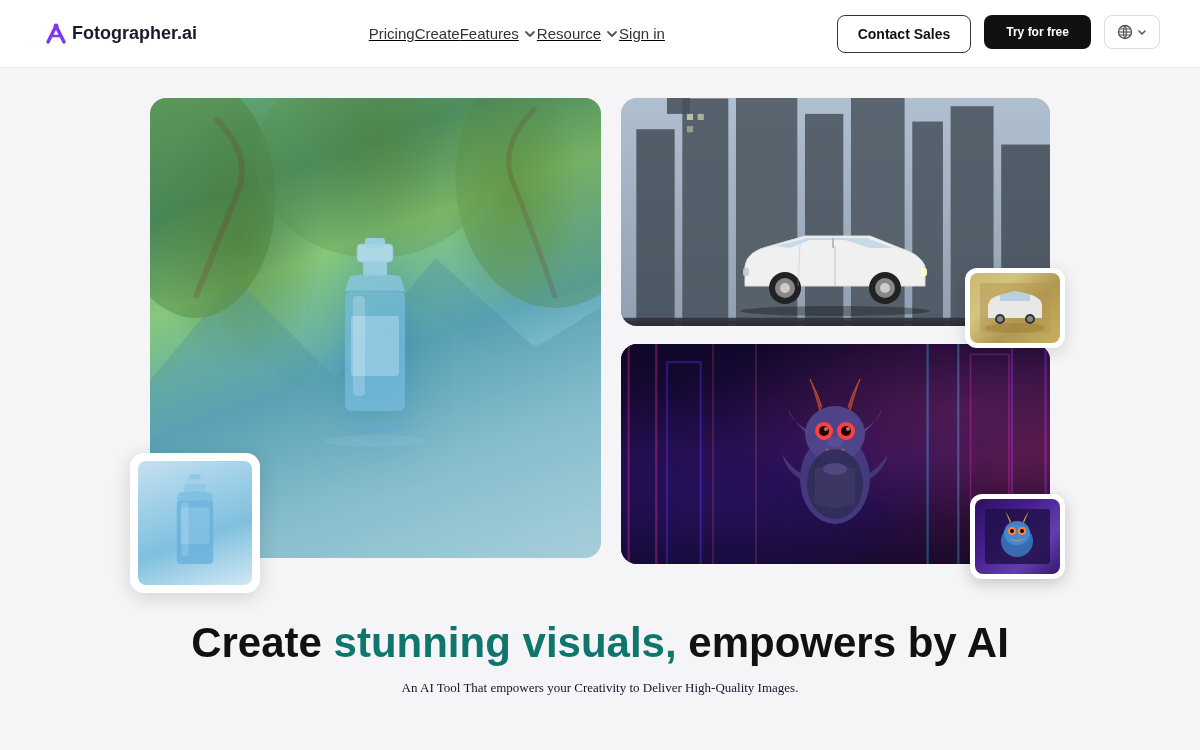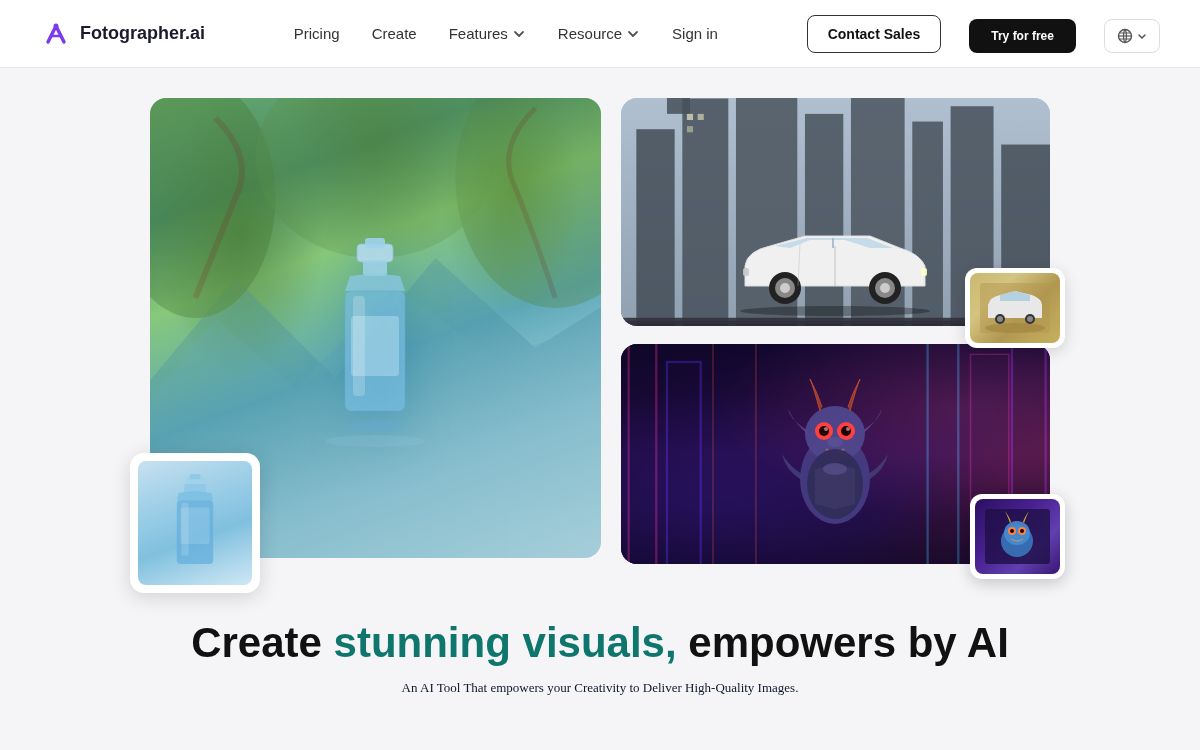--- a/index.html
+++ b/index.html
@@ -13,55 +13,54 @@
       align-items: center;
       justify-content: space-between;
       padding: 0 40px;
       border-bottom: 1px solid #e8e8e8;
       position: relative;
       z-index: 10;
     }
     .nav-logo {
       display: flex;
       align-items: center;
-      gap: 8px;
       text-decoration: none;
     }
     .logo-icon {
       width: 32px;
       height: 32px;
     }
     .logo-text {
       font-size: 18px;
       font-weight: 700;
       color: #1a1a2e;
     }
     .nav-links {
       display: flex;
       align-items: center;
-      gap: 32px;
+      text-decoration: underline;
     }
     .nav-link {
       font-size: 15px;
       color: #333;
       text-decoration: none;
       cursor: pointer;
       display: flex;
       align-items: center;
       gap: 4px;
     }
     .chevron-icon {
       width: 14px;
       height: 14px;
       display: inline-block;
     }
     .nav-actions {
       display: flex;
-      align-items: flex-end;
-      gap: 28px;
+      align-items: flex-start;
+      gap: 13px;
     }
     .btn-contact {
       padding: 10px 20px;
       border: 1.5px solid #333;
       border-radius: 8px;
       background: #fff;
       font-size: 14px;
       font-weight: 600;
       color: #111;
       cursor: pointer;

